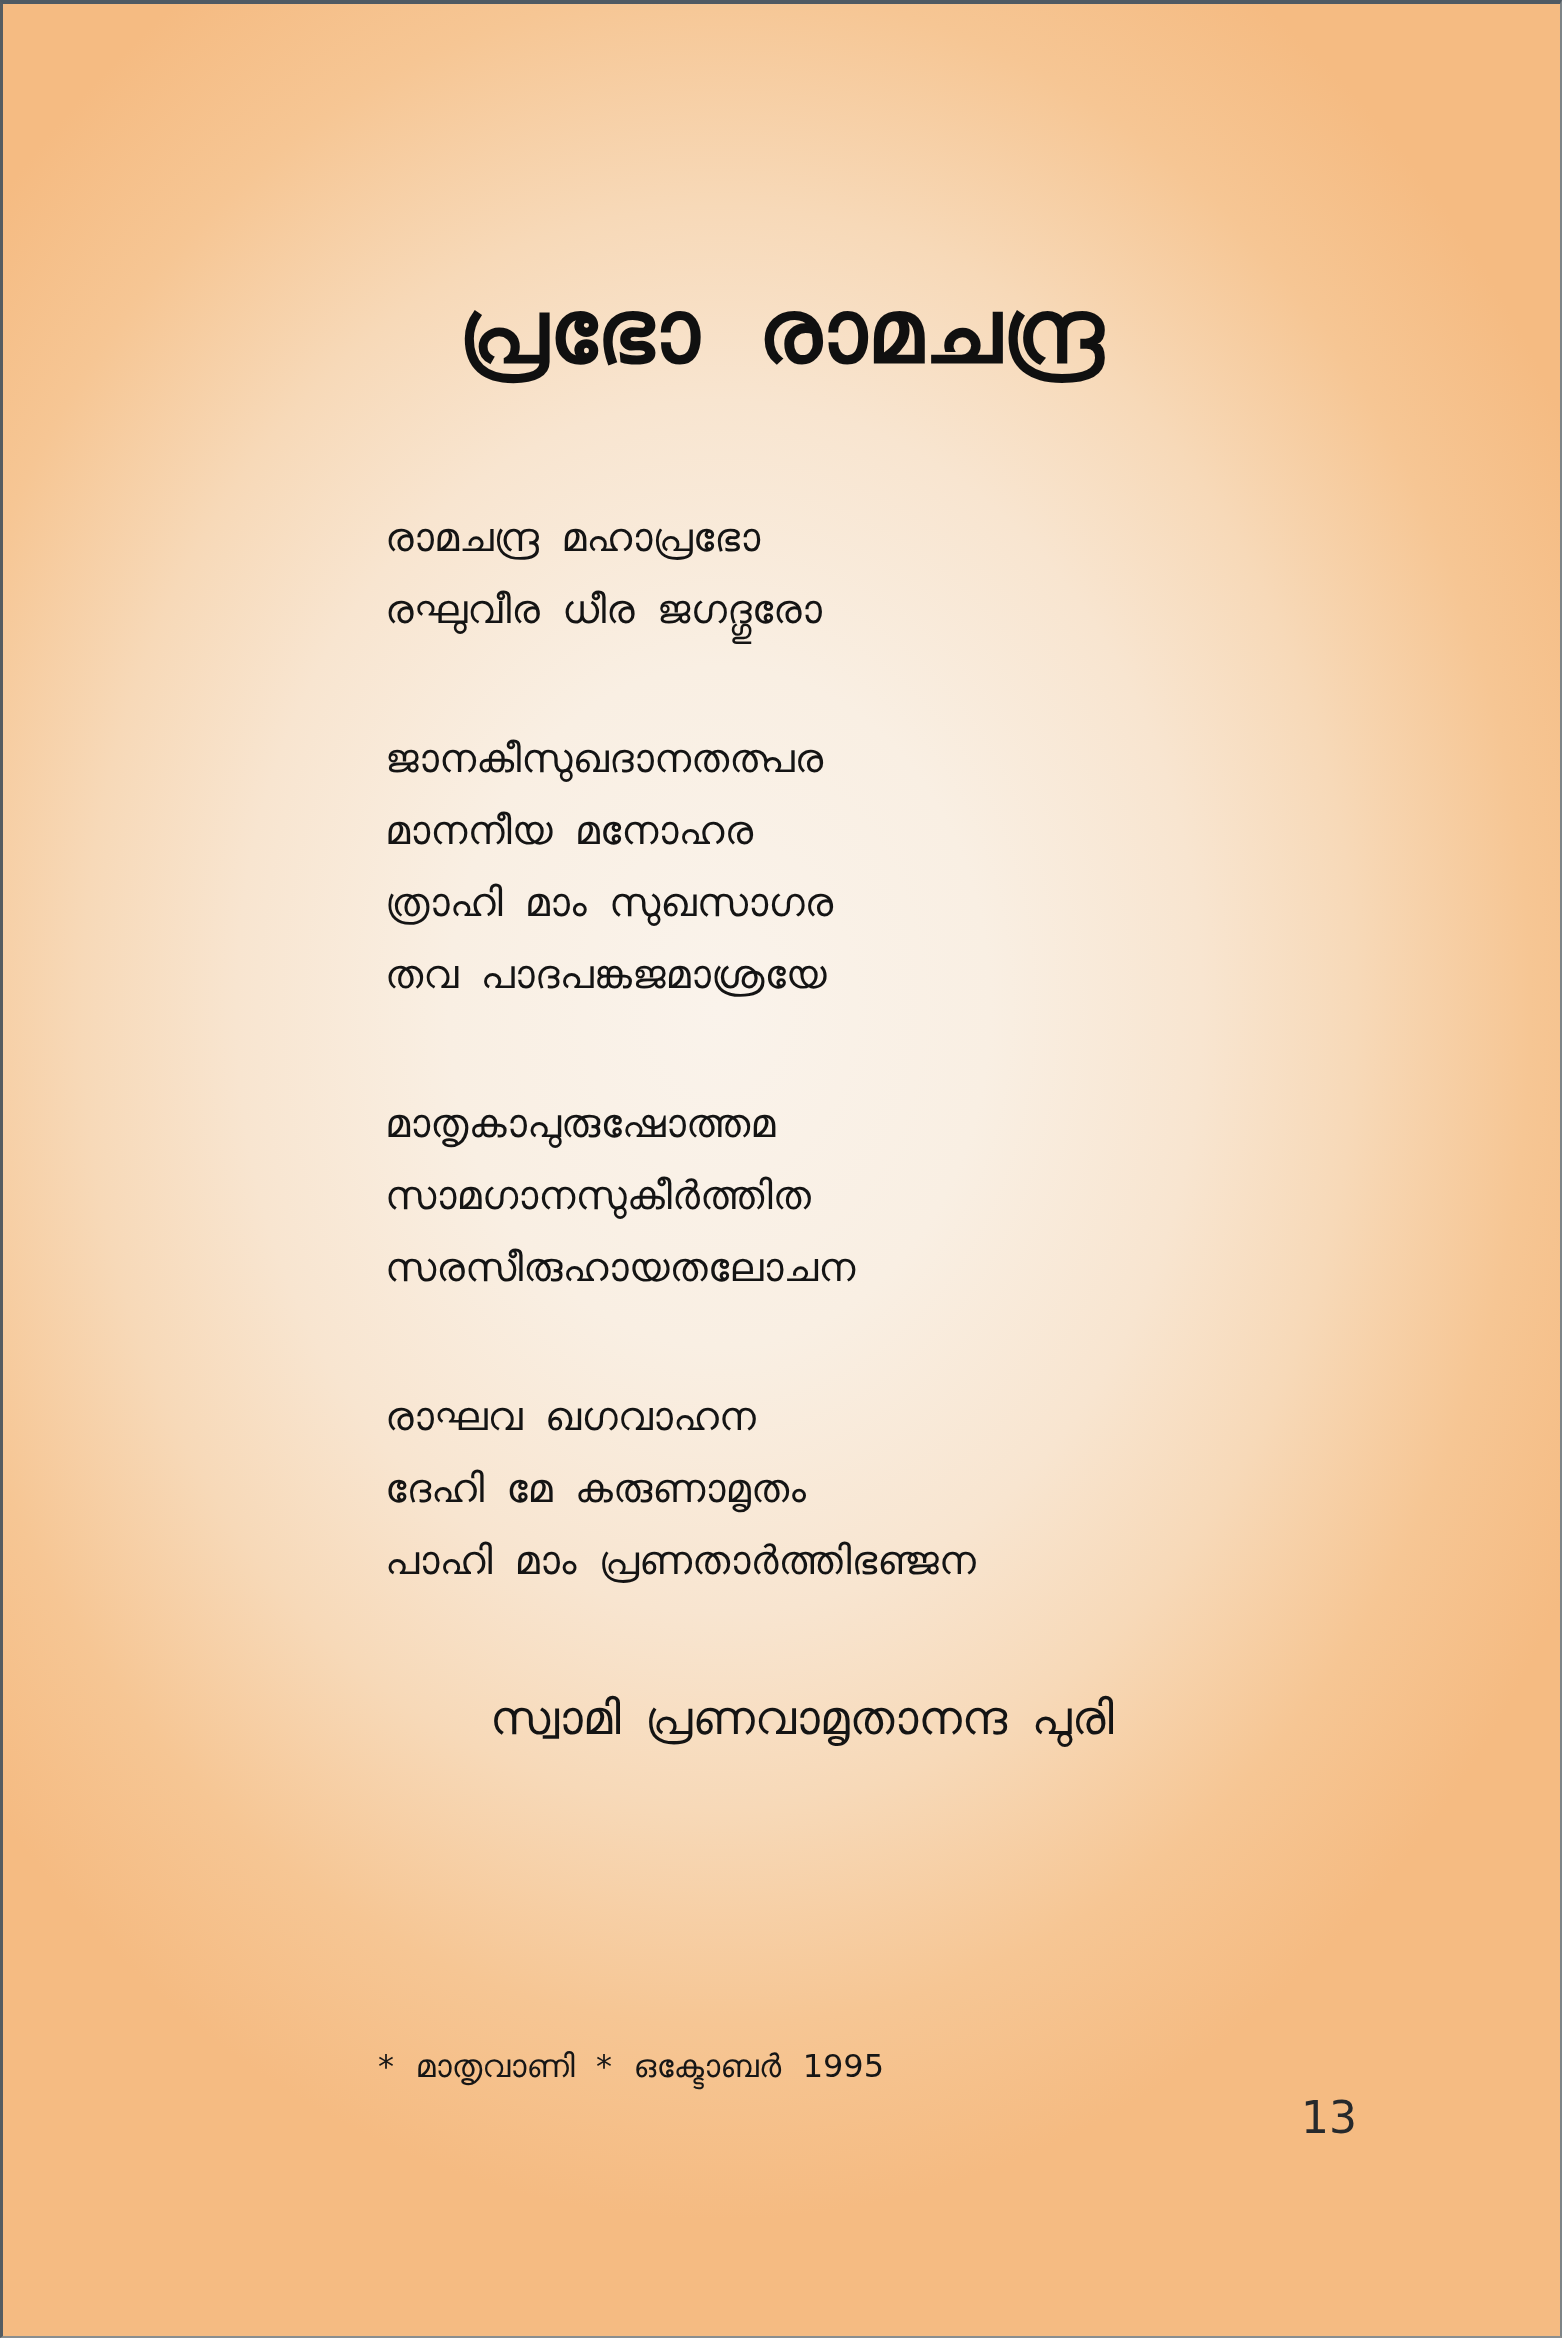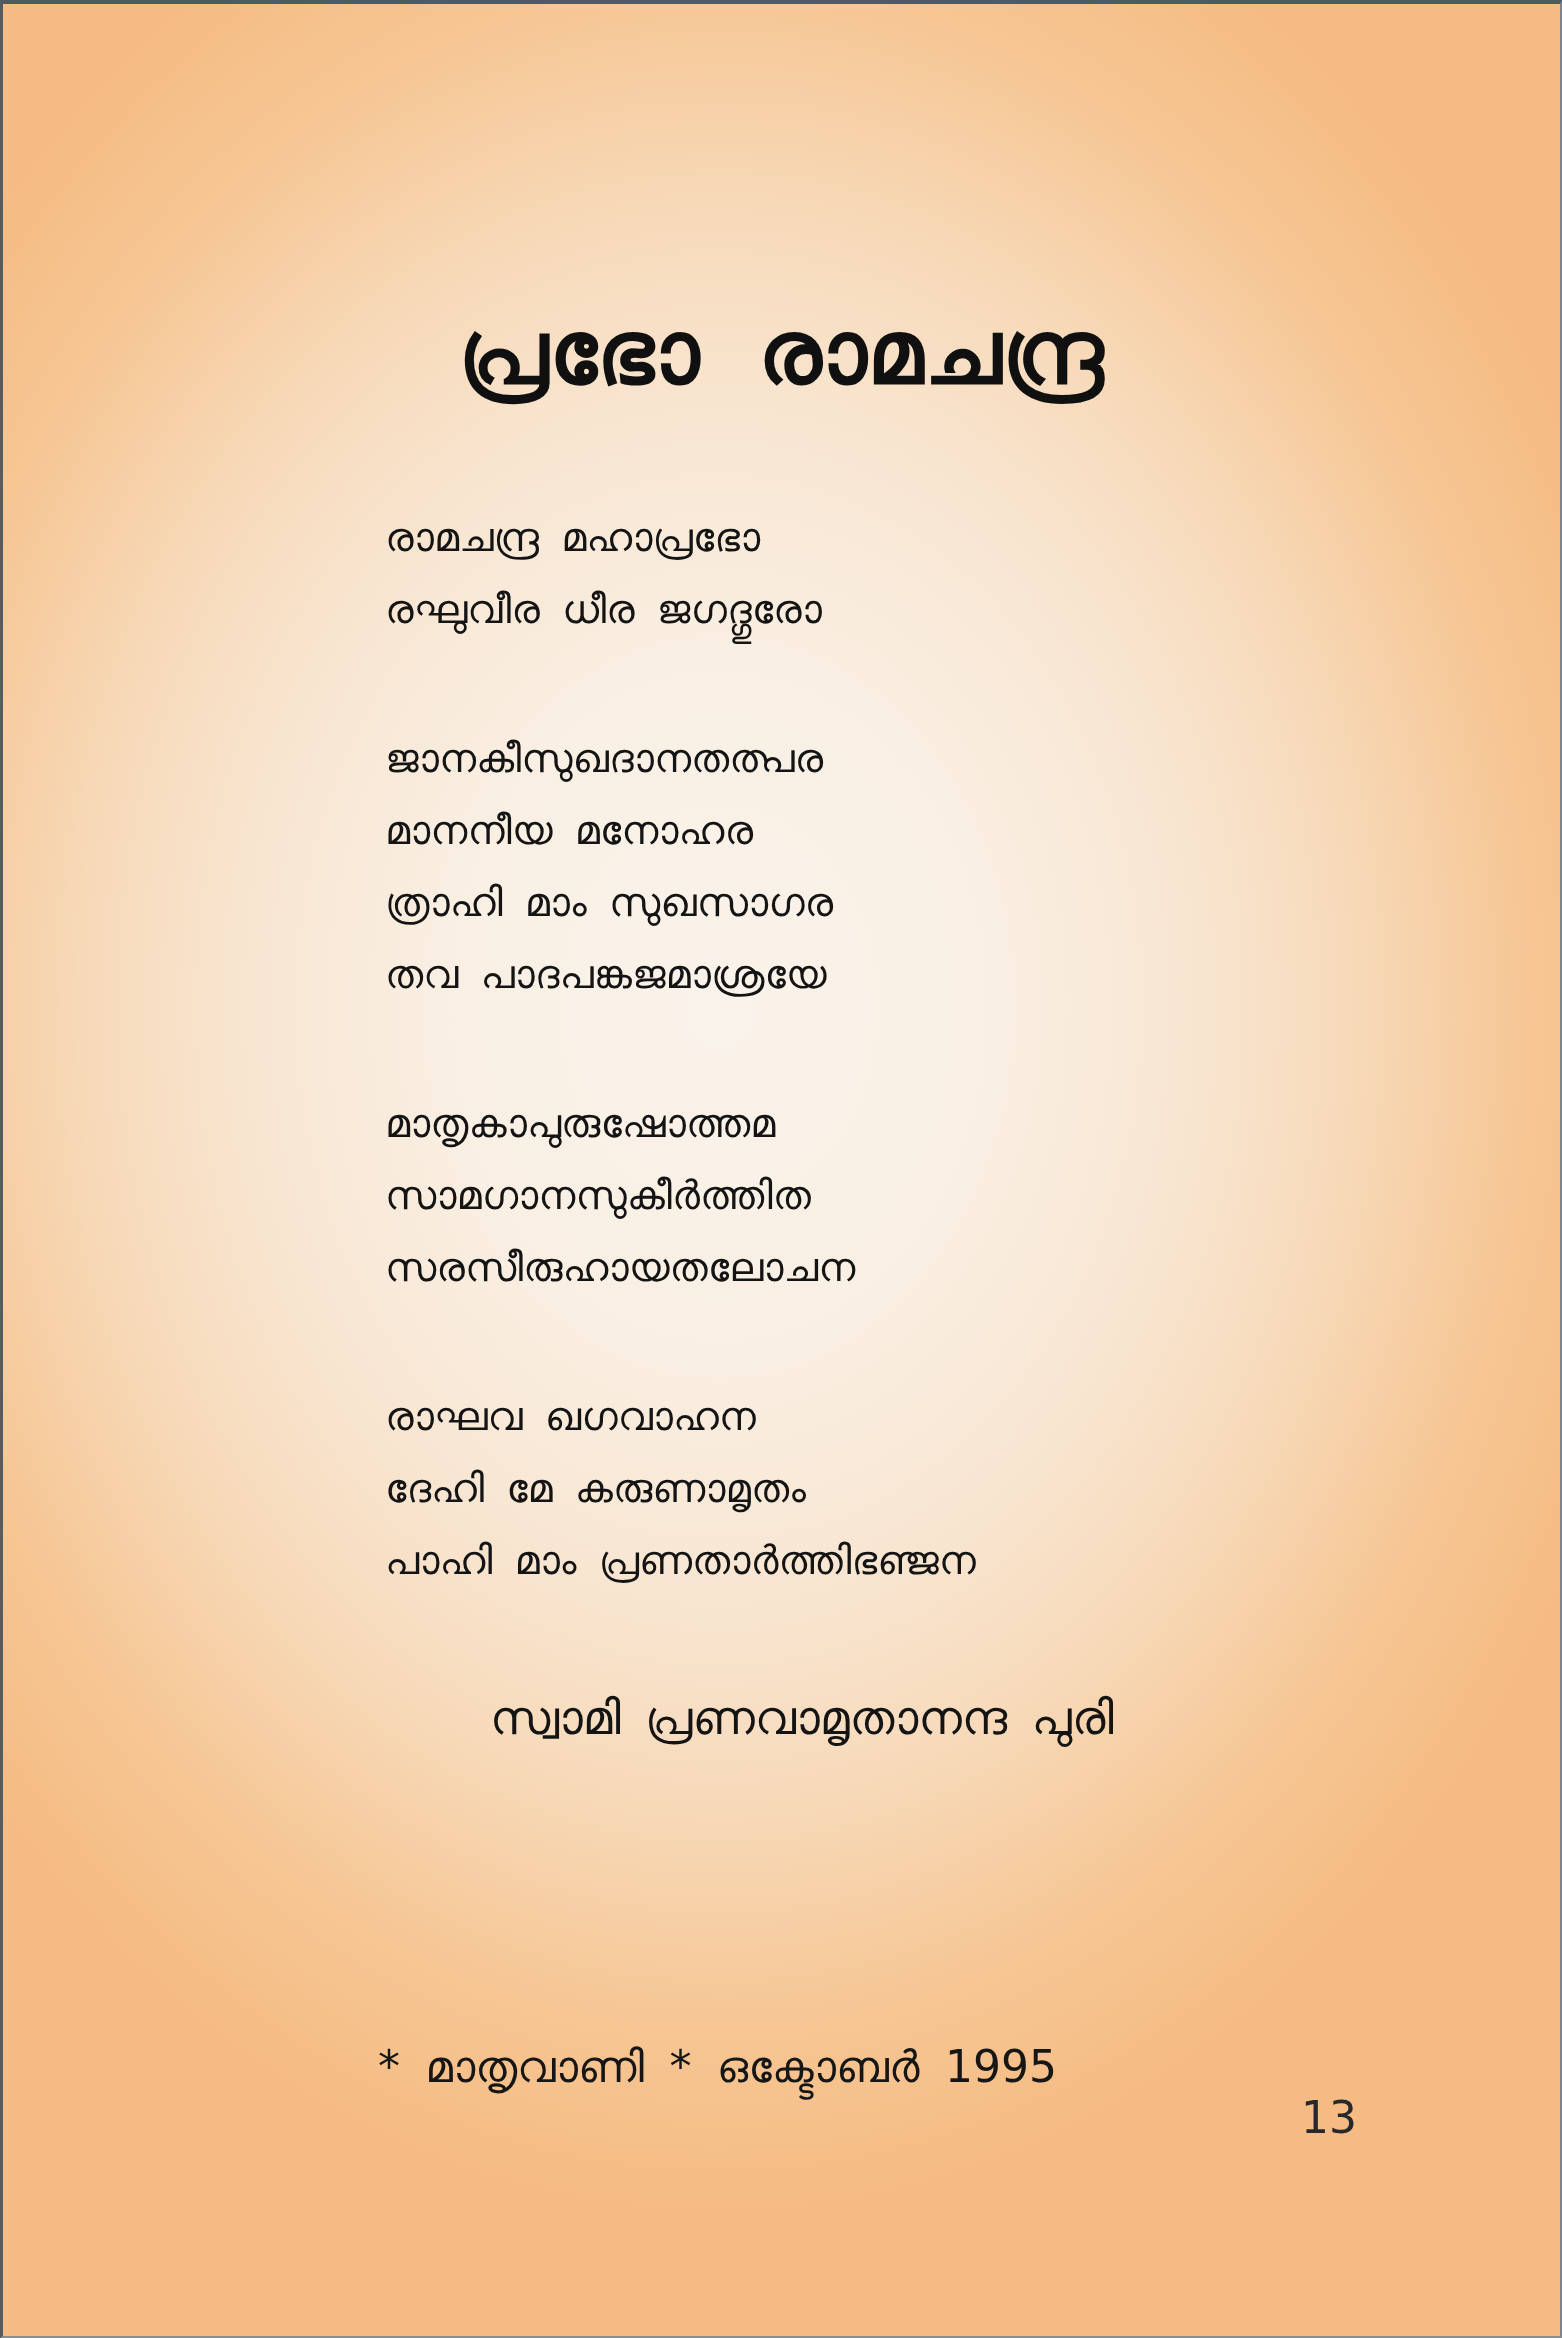--- a/index.html
+++ b/index.html
@@ -23,21 +23,21 @@
         #f8e5d0 50%,
         #f7d9b8 66%,
         #f6c694 84%,
         #f5bb82 100%);
     overflow: hidden;
     font-family: "DejaVu Sans", sans-serif;
     color: #141414;
   }
   .title {
     position: absolute;
-    top: 295px;
+    top: 274px;
     left: 0;
     width: 100%;
     margin: 0;
     text-align: center;
     font-size: 89px;
     line-height: 1.2;
     font-weight: 700;
     letter-spacing: 0.9px;
     word-spacing: 26px;
     color: #101010;
@@ -61,21 +61,21 @@
     margin: 94px 0 12px 105px;
     font-size: 47px;
     line-height: 56px;
     word-spacing: 9.4px;
     white-space: nowrap;
   }
   .footer-line {
     position: absolute;
     left: 375px;
     top: 2036px;
-    font-size: 44px;
+    font-size: 32px;
     line-height: 53px;
     word-spacing: 11.3px;
     white-space: nowrap;
     color: #161616;
   }
   .page-number {
     position: absolute;
     left: 1298px;
     top: 2089px;
     font-size: 44px;

